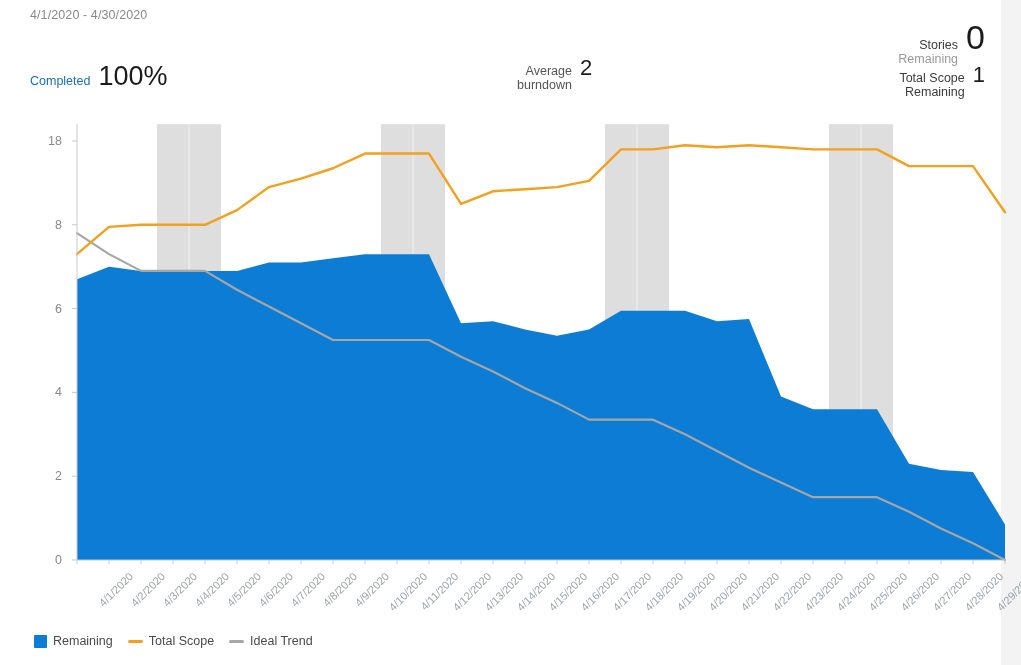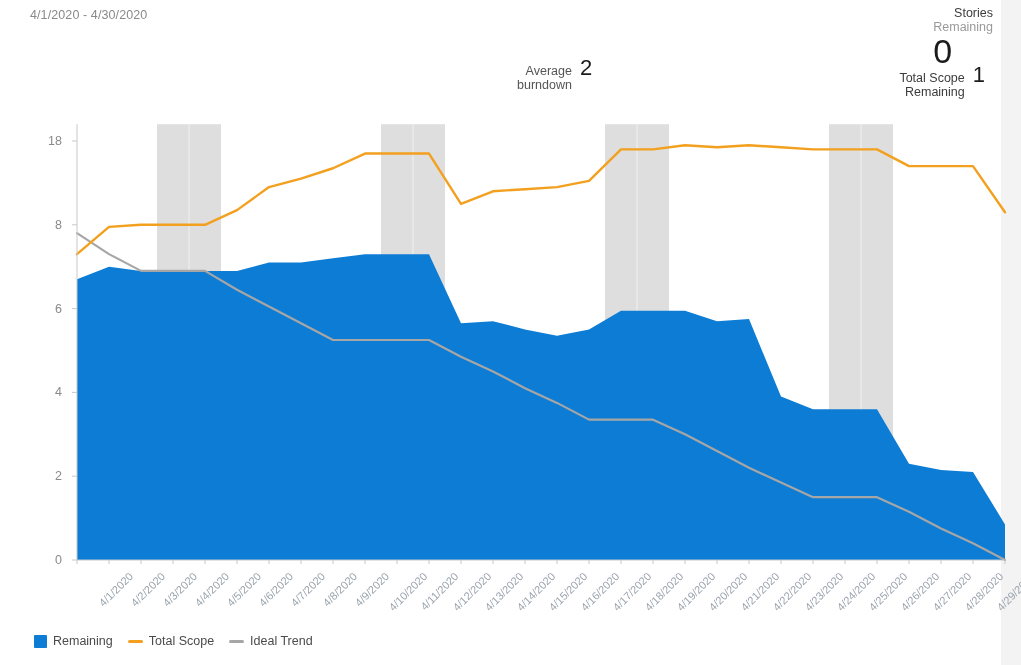--- a/index.html
+++ b/index.html
@@ -27,21 +27,21 @@
   .kpi .val{margin-left:8px;font-weight:400;}
 
   .kpi-completed{left:10px;top:62px;}
   .kpi-completed .lbl{color:#1a6fb5;font-size:12.5px;}
   .kpi-completed .val{font-size:27px;color:#1b1b1b;line-height:28px;}
 
   .kpi-average{left:497px;top:56px;}
   .kpi-average .lbl{color:#555;}
   .kpi-average .val{font-size:22px;color:#1b1b1b;line-height:24px;}
 
-  .kpi-stories{right:36px;top:6px;flex-direction:column;}
+  .kpi-stories{right:36px;top:20px;}
   .kpi-stories .lbl .l1{color:#3c3c3c;}
   .kpi-stories .lbl .l2{color:#9a9a9a;}
   .kpi-stories .val{font-size:34px;color:#1b1b1b;line-height:34px;font-weight:300;}
 
   .kpi-scope{right:36px;top:63px;}
   .kpi-scope .lbl{color:#3c3c3c;}
   .kpi-scope .val{font-size:22px;color:#1b1b1b;line-height:24px;}
 
   
   #plot-area{position:absolute;left:0;top:0;width:1021px;height:600px;}
@@ -70,20 +70,24 @@
 </style>
 </head>
 <body>
 
 <div class="page">
 
   <div class="rail"></div>
 
   <div class="daterange">4/1/2020 - 4/30/2020</div>
 
+  <div class="kpi kpi-completed">
+    <span class="lbl">Completed</span>
+    <span class="val">100%</span>
+  </div>
 
   <div class="kpi kpi-average">
     <span class="lbl">
       <span class="l1">Average</span>
       <span class="l2">burndown</span>
     </span>
     <span class="val">2</span>
   </div>
 
   <div class="kpi kpi-stories">

